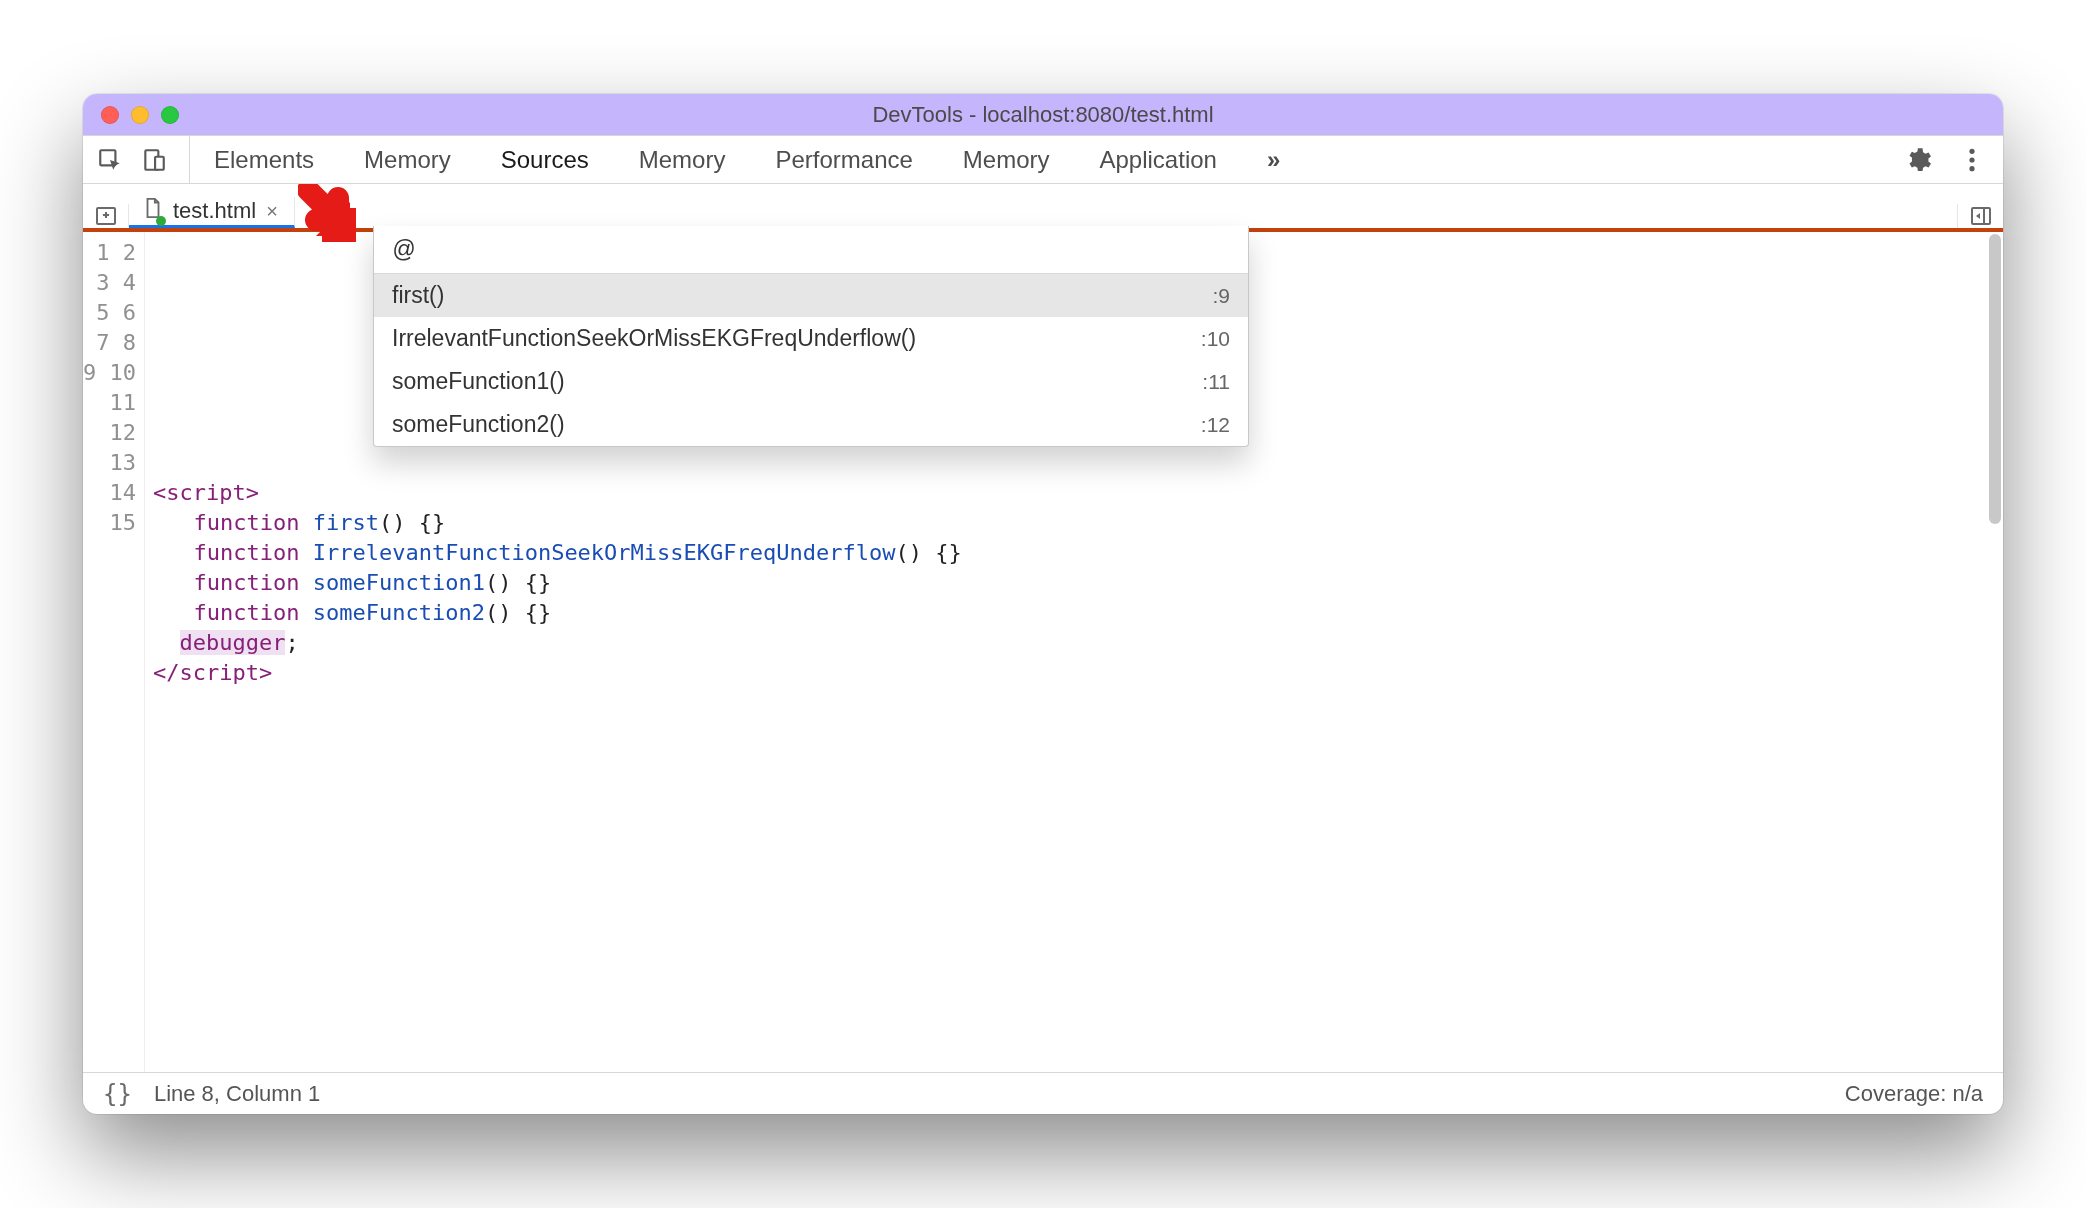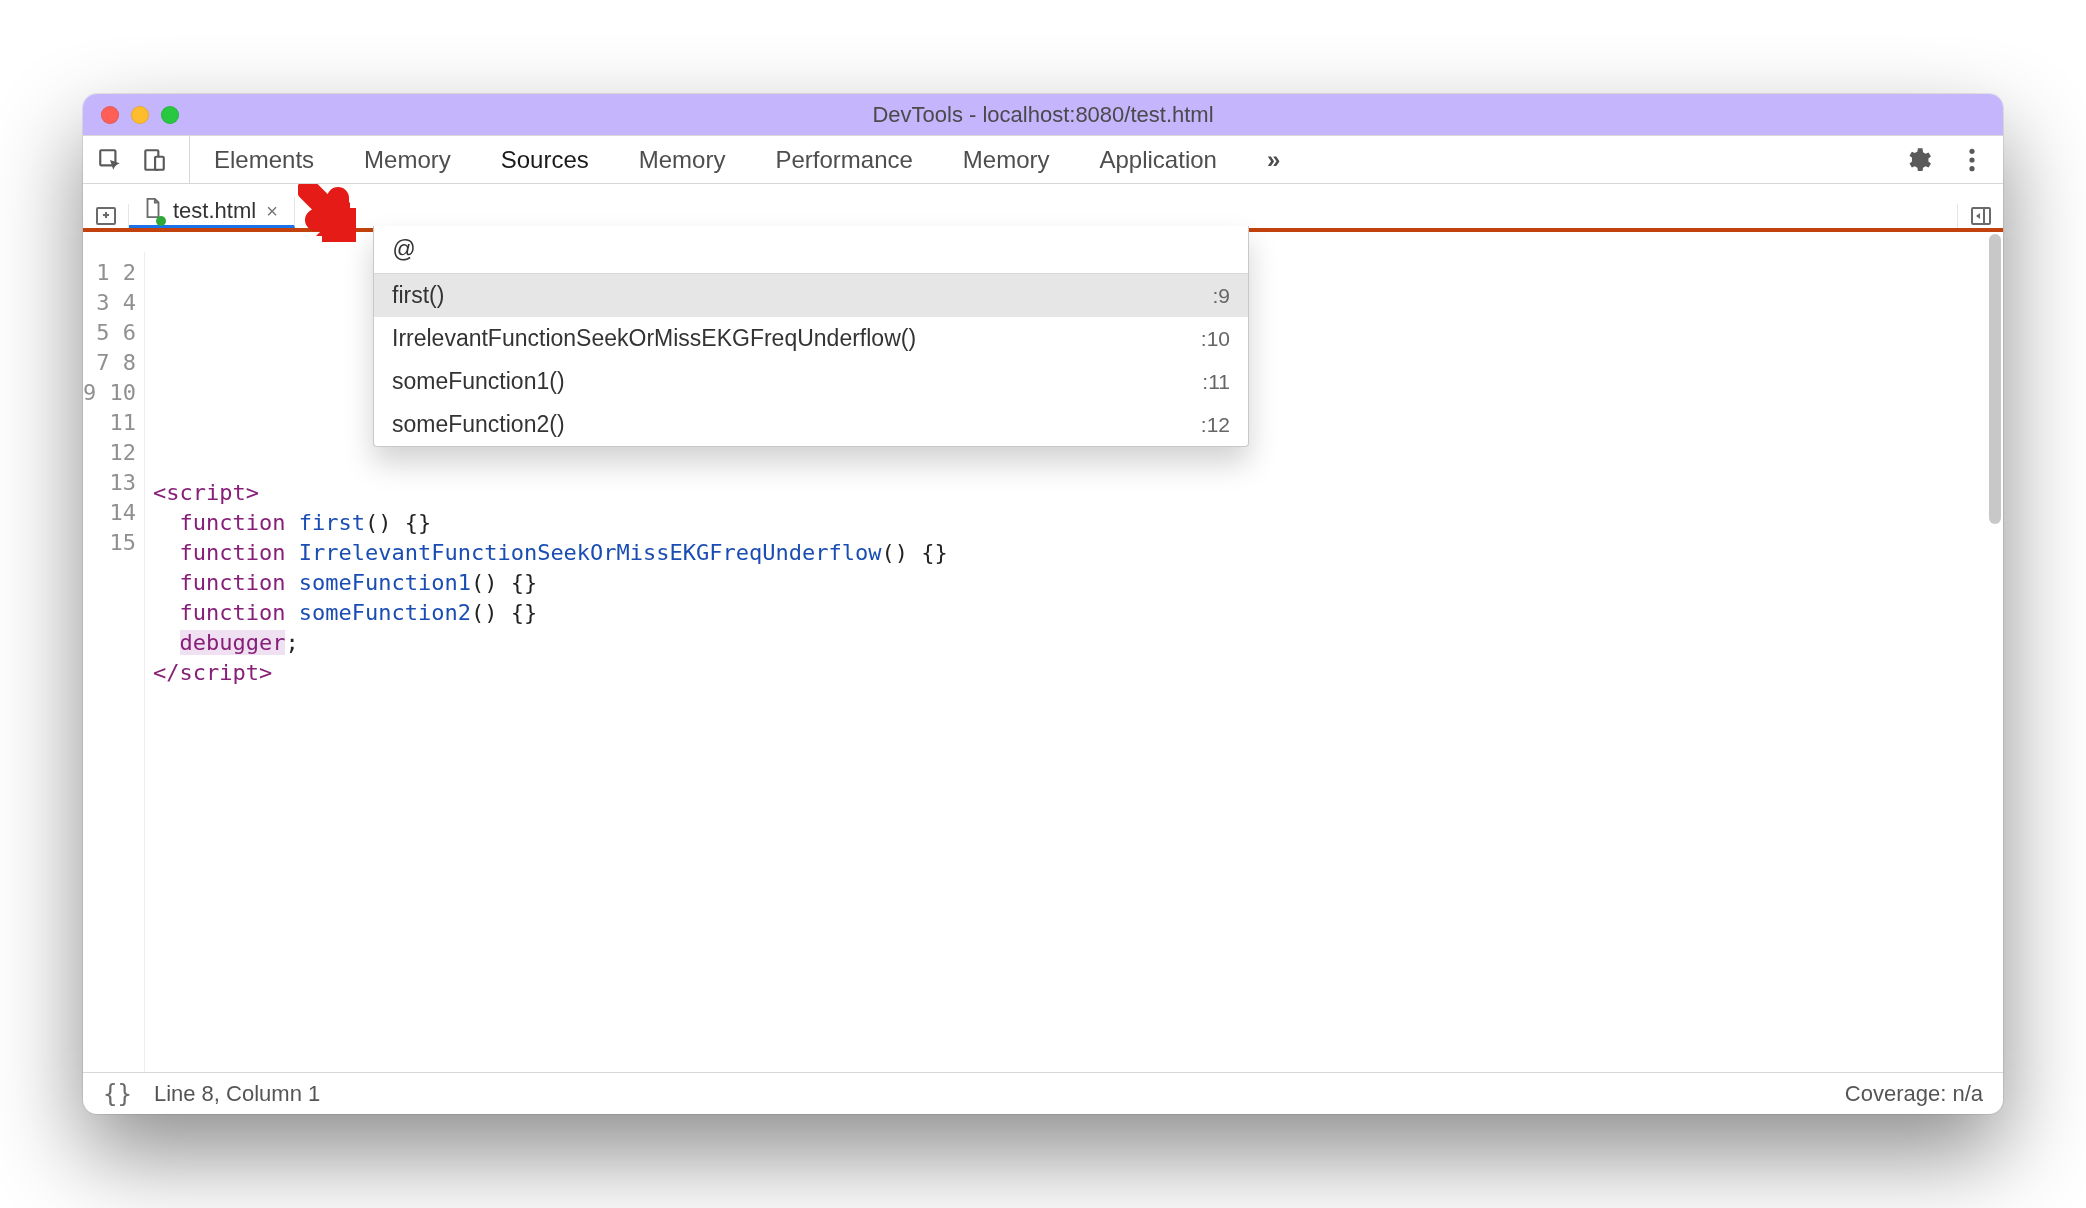--- a/index.html
+++ b/index.html
@@ -166,34 +166,33 @@
   .gutter {
     width: 62px;
     background: #fff;
     border-right: 1px solid #eee;
     text-align: right;
     padding: 6px 8px 0 0;
     font-family: Menlo, Consolas, monospace;
     font-size: 22px;
     color: #909090;
     line-height: 30px;
-    margin-top: 20px;
   }
   .code {
     flex: 1;
     padding: 6px 0 0 8px;
     font-family: Menlo, Consolas, monospace;
     font-size: 22px;
     color: #222;
     line-height: 30px;
     white-space: pre;
     position: relative;
   }
   .tok-tag { color: #871f78; }
-  .tok-kw { color: #871f78; }
+  .tok-kw { color: #871f78; margin-left: 14px; }
   .tok-fn { color: #1a4db3; }
   .tok-debug { color: #871f78; background: #efe1f2; }
   .scrollbar {
     position: absolute;
     right: 2px;
     top: 2px;
     width: 12px;
     height: 290px;
     background: #c8c8c8;
     border-radius: 6px;

